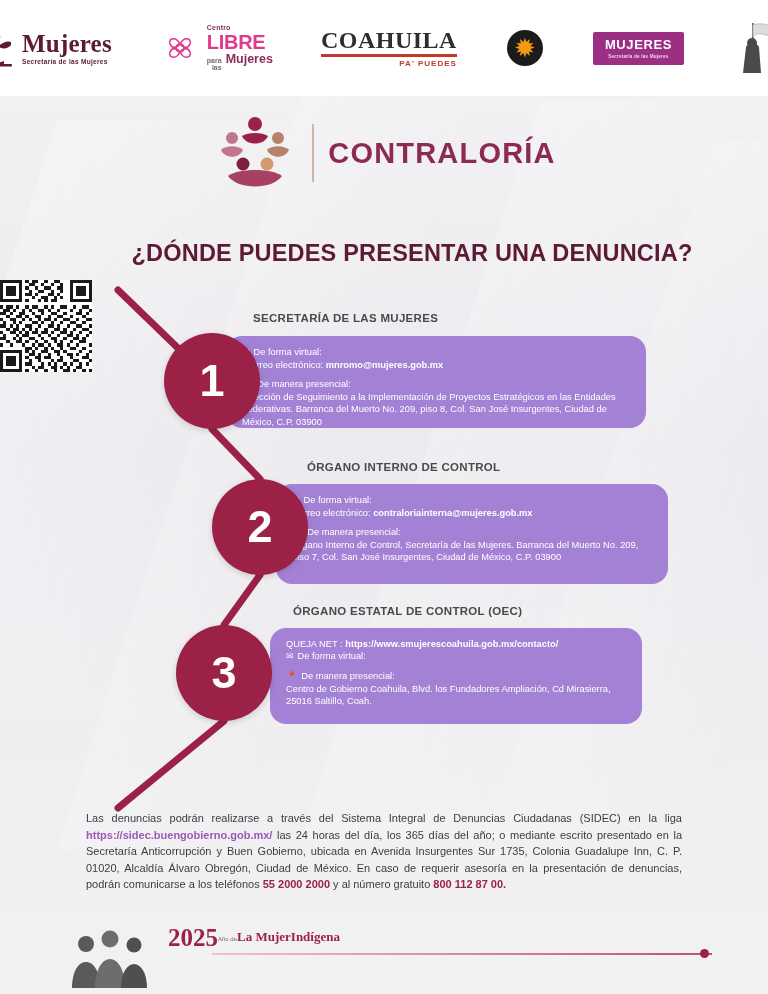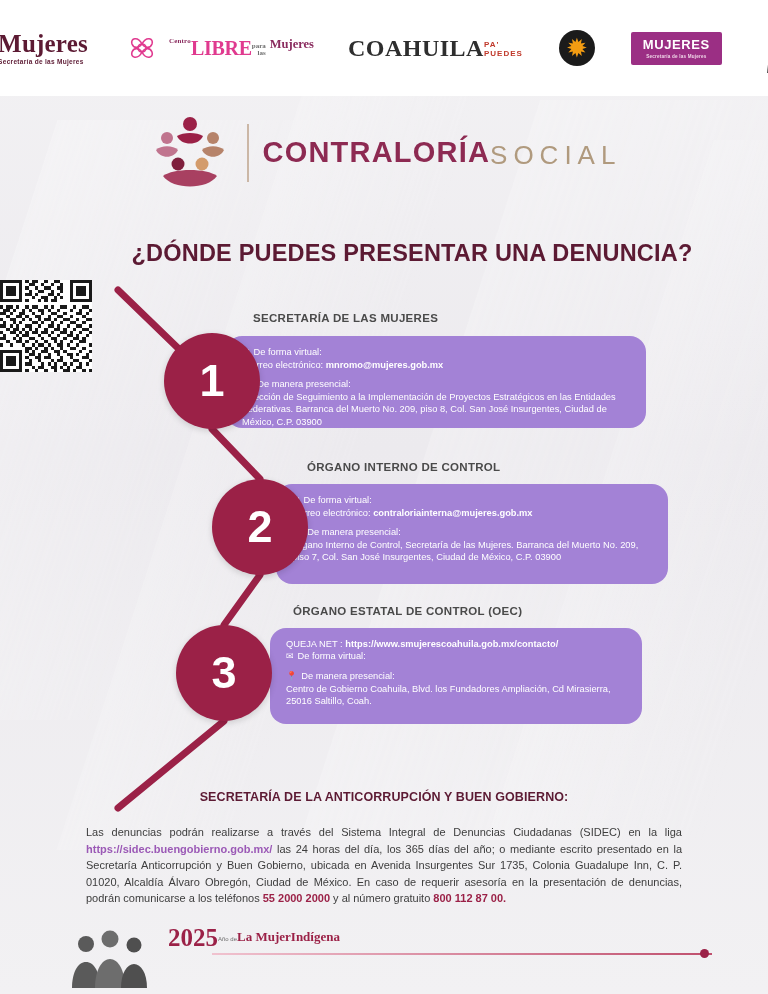--- a/index.html
+++ b/index.html
@@ -12,39 +12,39 @@
   .page{position:absolute;inset:0;background:linear-gradient(180deg,#f3f2f4 0%,#eceaee 45%,#f2f1f3 100%);}
   
   .wm{position:absolute;inset:0;overflow:hidden;opacity:.55;}
   .wm i{position:absolute;display:block;background:linear-gradient(90deg,rgba(255,255,255,.9),rgba(255,255,255,0));transform:skewX(-18deg);}
   .wm i:nth-child(1){left:-40px;top:120px;width:300px;height:600px;opacity:.5;}
   .wm i:nth-child(2){left:180px;top:90px;width:180px;height:760px;opacity:.35;}
   .wm i:nth-child(3){left:420px;top:100px;width:360px;height:740px;opacity:.4;}
   .wm i:nth-child(4){left:600px;top:140px;width:220px;height:700px;opacity:.3;}
 
   
-  .logobar{position:absolute;left:0;top:0;width:768px;height:96px;background:#ffffff;display:flex;align-items:center;justify-content:center;gap:1px;}
+  .logobar{position:absolute;left:0;top:0;width:768px;height:96px;background:#ffffff;display:flex;align-items:center;justify-content:center;gap:8px;}
   .logo{display:flex;align-items:center;justify-content:center;height:62px;}
   .sep{width:1px;height:44px;background:#c9c9c9;margin:0 16px;}
   .logo-mujeres{gap:8px;}
   .eagle{width:34px;height:40px;}
   .lm-text{display:flex;flex-direction:column;line-height:1;}
   .lm-title{font-family:"Liberation Serif",serif;font-size:25px;font-weight:700;color:#5c1a33;letter-spacing:.2px;}
   .lm-sub{font-size:6.5px;font-weight:700;color:#5c1a33;letter-spacing:.3px;margin-top:3px;}
 
   .logo-clm{gap:7px;}
   .clm-mark{width:40px;height:40px;}
-  .clm-text{display:flex;flex-direction:row;line-height:1.05;font-family:Liberation Serif, serif;}
+  .clm-text{display:flex;flex-direction:column;line-height:1.05;}
   .clm-1{font-size:7px;font-weight:700;color:#8a2b5e;letter-spacing:.2px;}
   .clm-2{font-size:20px;font-weight:700;color:#e03a8f;letter-spacing:-.3px;}
   .clm-row{display:flex;align-items:baseline;gap:4px;}
   .clm-small{font-size:7px;font-weight:700;color:#6d6d6d;line-height:1.05;text-align:right;}
   .clm-3{font-size:12.5px;font-weight:700;color:#8a2b5e;}
 
-  .logo-coah{flex-direction:row;align-items:center;}
+  .logo-coah{flex-direction:column;align-items:flex-end;}
   .coah-1{font-family:"Liberation Serif",serif;font-size:24px;font-weight:700;color:#2e2e2e;letter-spacing:.5px;line-height:1;}
   .coah-2{font-size:8px;font-weight:700;color:#c0392b;letter-spacing:1px;margin-top:2px;}
   .coah-bar{width:100%;height:3px;background:#c0392b;margin-top:2px;}
 
   .logo-star{width:40px;height:40px;position:relative;}
   .star-c{position:absolute;left:50%;top:50%;transform:translate(-50%,-50%);width:36px;height:36px;border-radius:50%;background:#1b1b1b;}
   .star-g{position:absolute;left:50%;top:50%;transform:translate(-50%,-50%);color:#f39c12;font-size:26px;line-height:1;}
 
   .logo-muj2{background:#9b2f84;border-radius:2px;padding:6px 12px;display:flex;flex-direction:column;align-items:center;justify-content:center;}
   .m2-1{color:#fff;font-size:13px;font-weight:700;letter-spacing:.6px;line-height:1;}
@@ -209,21 +209,20 @@
         <circle cx="66" cy="26" r="6" fill="#b6836a"></circle>
         <path d="M55 38 C60 33 72 33 77 38 C73 47 59 47 55 38Z" fill="#b6836a"></path>
         <circle cx="31" cy="52" r="6.5" fill="#7f1f3d"></circle>
         <circle cx="55" cy="52" r="6.5" fill="#d39b6b"></circle>
         <path d="M16 64 C26 56 60 56 70 64 C60 78 26 78 16 64Z" fill="#9b2147" opacity=".85"></path>
       </g>
     </svg>
     <div class="cs-divider"></div>
     <div class="cs-text">
       <div class="cs-1">CONTRALORÍA</div>
-      <div class="cs-2">SOCIAL</div>
     </div>
   </div>
 
   <div class="q-title">¿DÓNDE PUEDES PRESENTAR UNA DENUNCIA?</div>
 
   <div class="flow">
     <svg width="768" height="540">
       <path d="M118 10 L212 101" stroke="#9b2147" stroke-width="7" fill="none" stroke-linecap="round"></path>
       <path d="M212 149 L260 199" stroke="#9b2147" stroke-width="7" fill="none" stroke-linecap="round"></path>
       <path d="M260 295 L224 345" stroke="#9b2147" stroke-width="7" fill="none" stroke-linecap="round"></path>
@@ -480,21 +479,20 @@
           <rect x="17" y="28" width="1" height="1"></rect>
           <rect x="20" y="28" width="2" height="1"></rect>
           <rect x="23" y="28" width="1" height="1"></rect>
           <rect x="26" y="28" width="1" height="1"></rect>
           <rect x="28" y="28" width="1" height="1"></rect>
       </g>
     </svg>
   </div>
 
   <div class="bot">
-    <div class="bot-h">SECRETARÍA DE LA ANTICORRUPCIÓN Y BUEN GOBIERNO:</div>
     <div class="bot-p">
       <span>Las denuncias podrán realizarse a través del Sistema Integral de Denuncias Ciudadanas (SIDEC) en la liga </span><span class="lnk">https://sidec.buengobierno.gob.mx/</span><span> las 24 horas del día, los 365 días del año; o mediante escrito presentado en la Secretaría Anticorrupción y Buen Gobierno, ubicada en Avenida Insurgentes Sur 1735, Colonia Guadalupe Inn, C. P. 01020, Alcaldía Álvaro Obregón, Ciudad de México.</span><span> En caso de requerir asesoría en la presentación de denuncias, podrán comunicarse a los teléfonos </span><span class="hot">55 2000 2000</span><span> y al número gratuito </span><span class="hot">800 112 87 00.</span>
     </div>
   </div>
 
   <div class="footer">
     <svg class="f-women" viewBox="0 0 96 66">
       <g fill="#5a5a5a">
         <circle cx="20" cy="22" r="8"></circle>
           <path d="M6 66 c0-16 6-26 14-26 s14 10 14 26z"></path>

